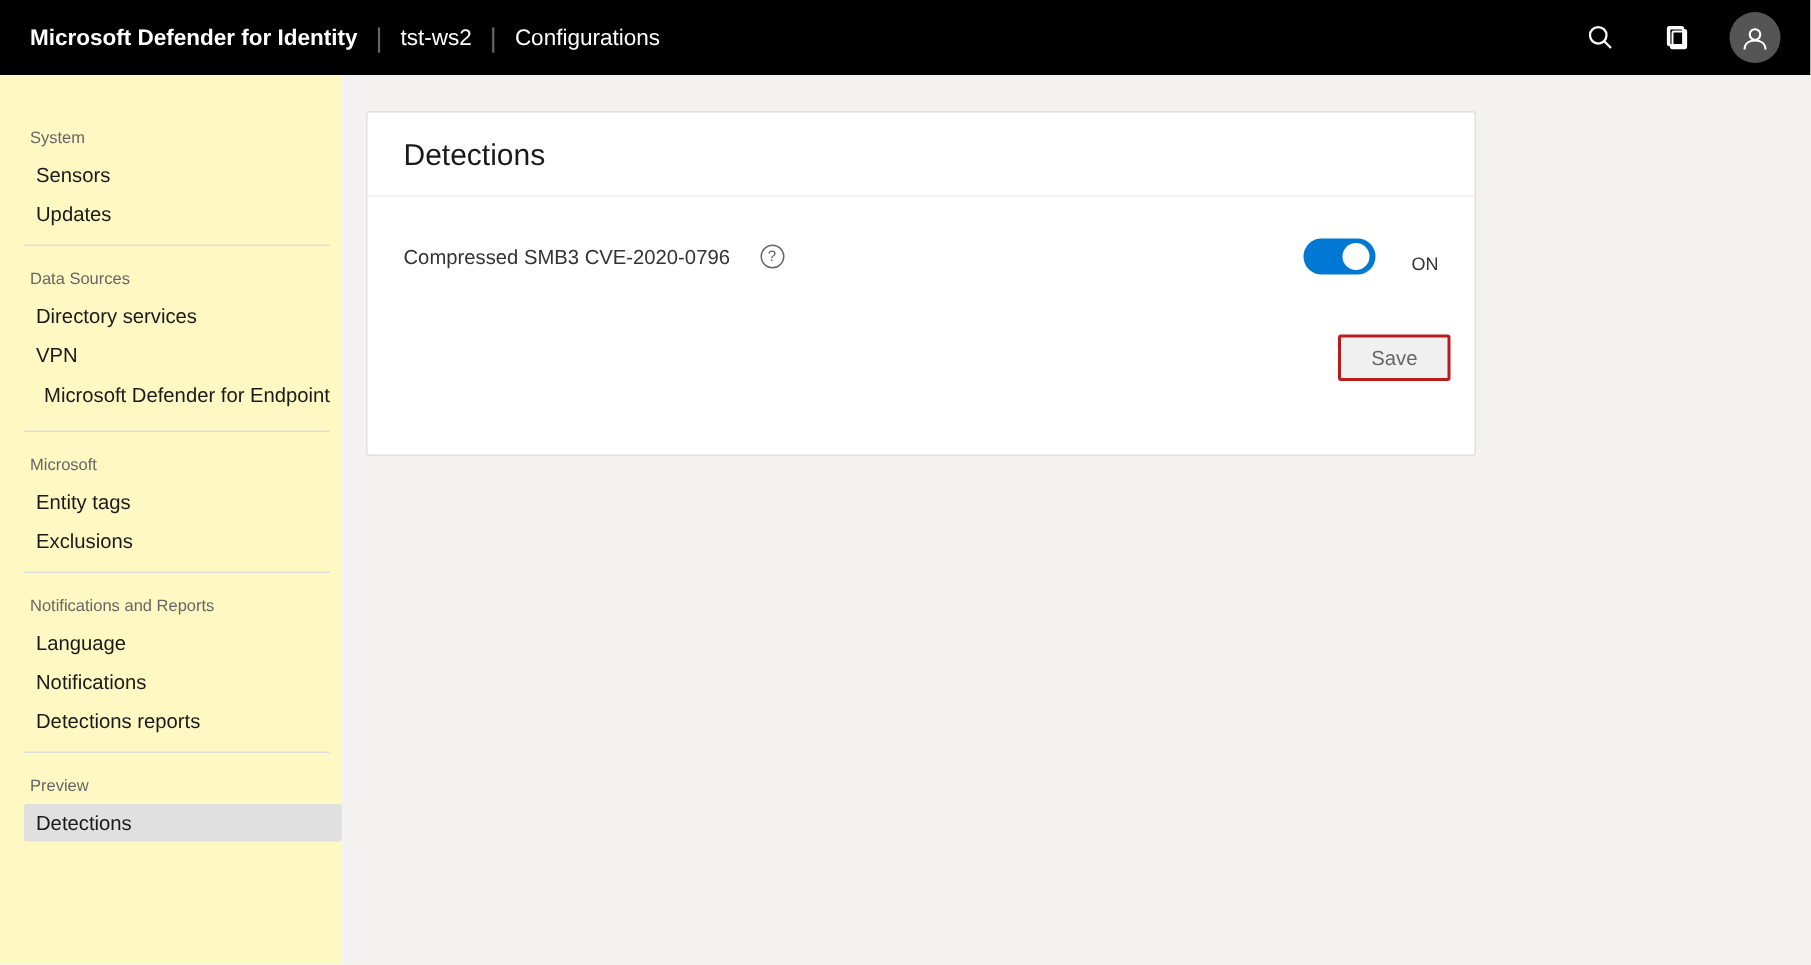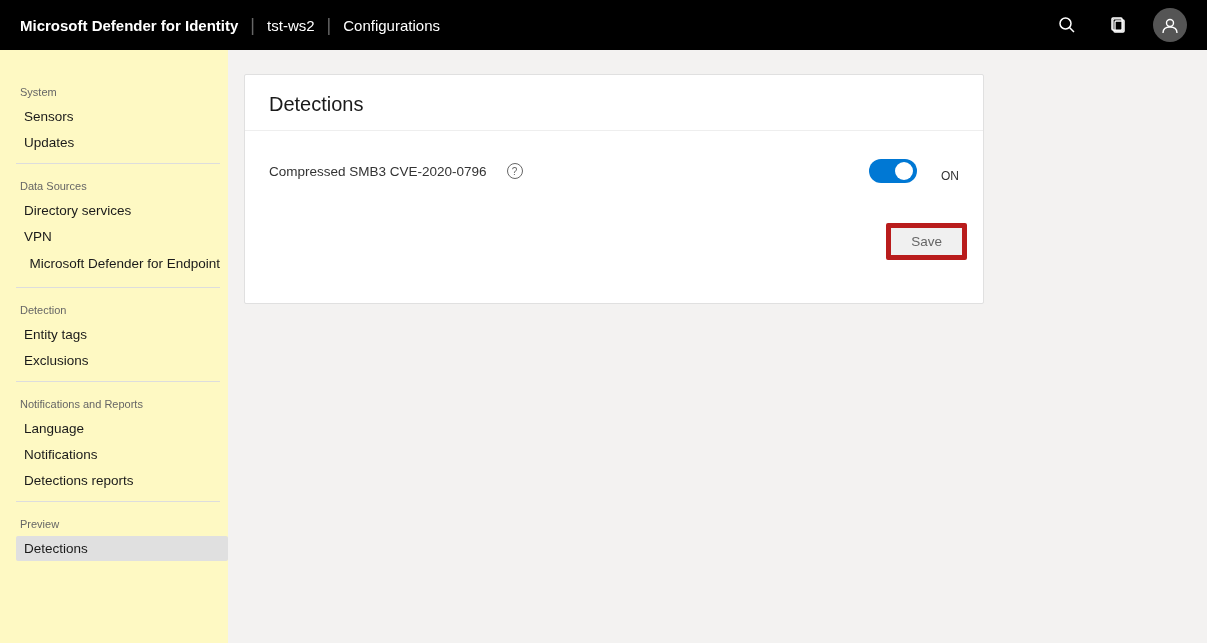--- a/index.html
+++ b/index.html
@@ -205,21 +205,21 @@
 
     
     .card-footer {
       display: flex;
       justify-content: flex-end;
       padding: 0 16px 16px;
     }
     .save-btn {
       padding: 6px 20px;
       background: #f0f0f0;
-      border: 5px solid #b91c1c;
+      border: 2px solid #b91c1c;
       color: #666;
       cursor: pointer;
       font-size: 13.5px;
       border-radius: 2px;
     }
   </style>
 </head>
 <body>
 
 <div class="topbar">
@@ -259,21 +259,21 @@
   <div class="sidebar">
     <div class="sidebar-section-label">System</div>
     <a class="sidebar-item">Sensors</a>
     <a class="sidebar-item">Updates</a>
     <hr class="sidebar-divider">
     <div class="sidebar-section-label">Data Sources</div>
     <a class="sidebar-item">Directory services</a>
     <a class="sidebar-item">VPN</a>
     <a class="sidebar-item" style="line-height:1.4;text-align:right;">Microsoft Defender for Endpoint</a>
     <hr class="sidebar-divider">
-    <div class="sidebar-section-label">Detection</div>
+    <div class="sidebar-section-label">Microsoft</div>
     <a class="sidebar-item">Entity tags</a>
     <a class="sidebar-item">Exclusions</a>
     <hr class="sidebar-divider">
     <div class="sidebar-section-label">Notifications and Reports</div>
     <a class="sidebar-item">Language</a>
     <a class="sidebar-item">Notifications</a>
     <a class="sidebar-item">Detections reports</a>
     <hr class="sidebar-divider">
     <div class="sidebar-section-label">Preview</div>
     <a class="sidebar-item active">Detections</a>

